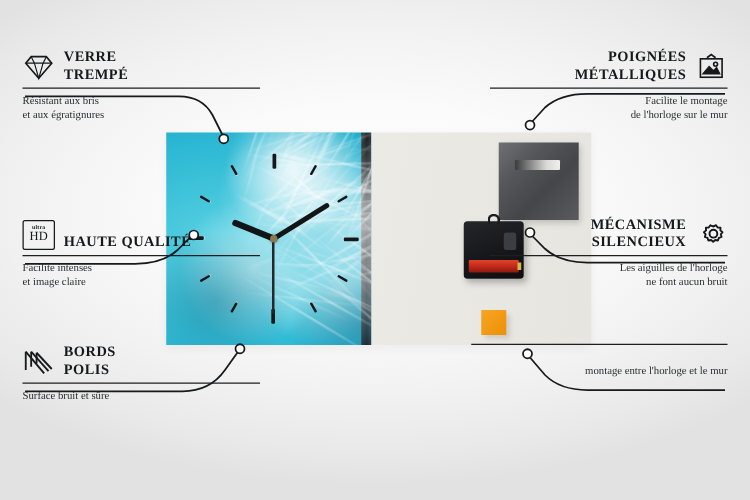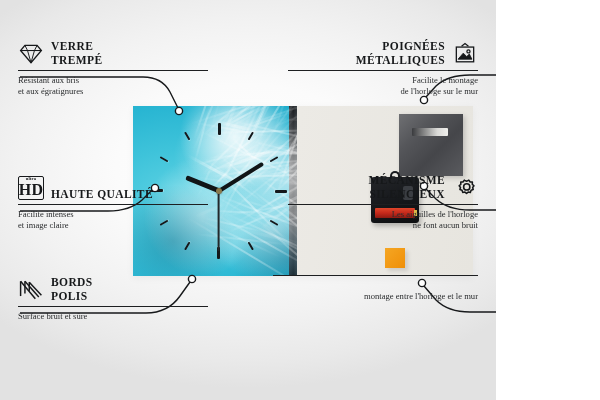--- a/index.html
+++ b/index.html
@@ -3,21 +3,21 @@
 <meta charset="utf-8">
 <style>
   * { box-sizing: border-box; margin: 0; padding: 0; }
   html, body {
     width: 600px; height: 400px;
     overflow: hidden;
     font-family: "Liberation Serif", serif;
   }
   #stage {
     position: relative;
-    width: 496px; height: 400px;
+    width: 600px; height: 400px;
     background:
       radial-gradient(ellipse 70% 55% at 50% 42%, #ffffff 0%, #fbfbfb 38%, #f2f2f2 66%, #e9e9e9 88%, #e2e2e2 100%);
     overflow: hidden;
   }
 
   
   .product-photo {
     position: absolute;
     left: 133px; top: 106px;
     width: 340px; height: 170px;
@@ -176,21 +176,21 @@
 
   .hdbox {
     width: 26px; height: 24px;
     border: 1.6px solid #16181a;
     border-radius: 2px;
     display: flex; flex-direction: column;
     align-items: center; justify-content: center;
     line-height: 1;
   }
   .hdbox .u { font-size: 4.6px; font-weight: bold; letter-spacing: .2px; color:#16181a; }
-  .hdbox .h { font-size: 16px; font-weight: bold; letter-spacing: .2px; color:#16181a; }
+  .hdbox .h { font-size: 10px; font-weight: normal; letter-spacing: .2px; color:#16181a; }
 </style>
 </head>
 <body>
 
 <div id="stage">
 
   <div class="product-photo">
 
     <div class="clock-body">
       <div class="clock-face" id="clockFace">

